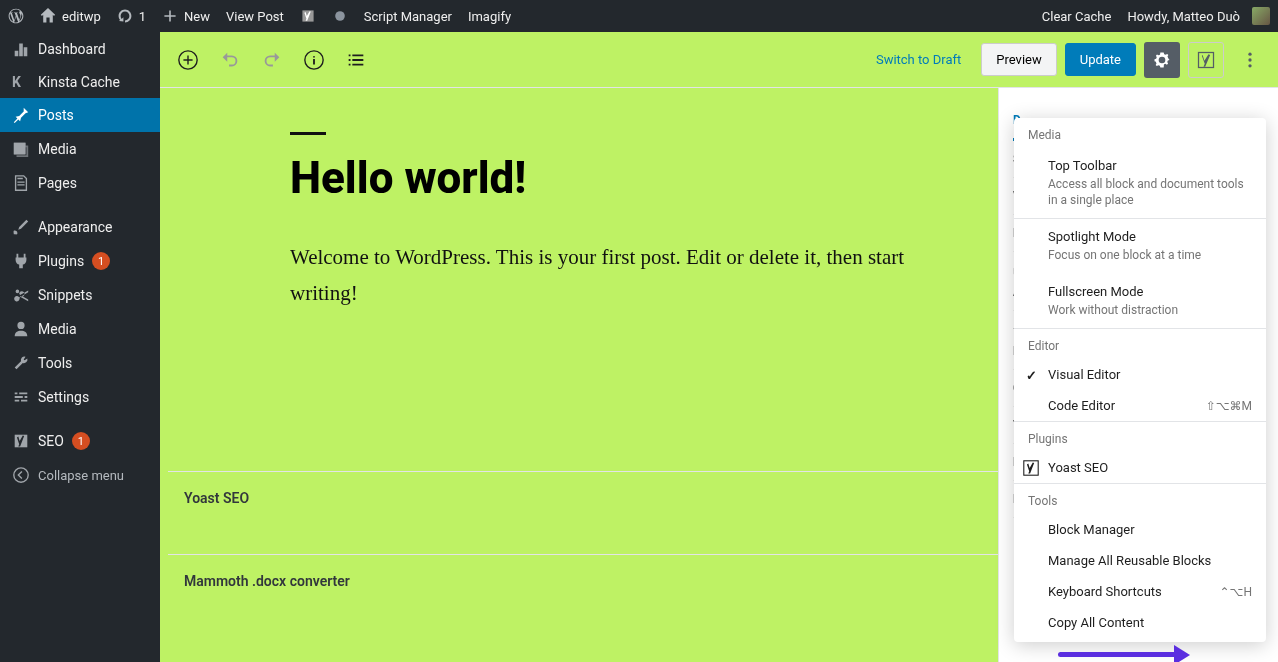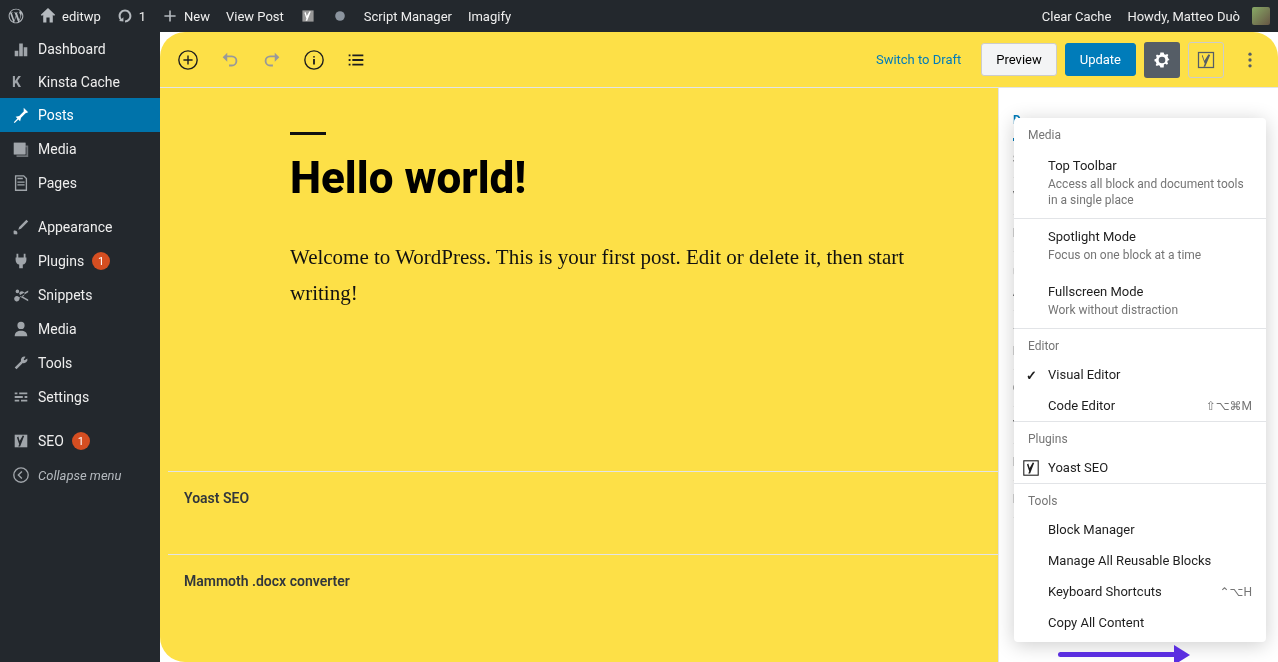--- a/index.html
+++ b/index.html
@@ -18,24 +18,24 @@
 .sidebar { width: 160px; background: #23282d; color: #eee; font-size: 14px; }
 .sidebar .menu-item { display: flex; align-items: center; gap: 8px; padding: 8px 12px; color: #eee; cursor: pointer; }
 .sidebar .menu-item.active { background: #0073aa; color: #fff; position: relative; }
 .sidebar .menu-item.active::after { content:""; position:absolute; right:-8px; top:50%; transform:translateY(-50%); border:8px solid transparent; border-left-color:#0073aa;}
 .sidebar .menu-item svg { width: 18px; height: 18px; fill: #a0a5aa; }
 .sidebar .menu-item.active svg { fill: #fff; }
 .sidebar .submenu { background: #32373c; padding: 6px 0; }
 .sidebar .submenu .sub-item { padding: 6px 12px; color: #b4b9be; font-size: 13px; cursor: pointer; }
 .sidebar .submenu .sub-item.current { color: #fff; font-weight: 600; }
 .sidebar .badge { background: #d54e21; color:#fff; border-radius: 9px; min-width: 18px; height:18px; font-size:11px; display:inline-flex; align-items:center; justify-content:center; padding:0 5px; }
-.sidebar .collapse { display:flex; align-items:center; gap:8px; padding:8px 12px; color:#b4b9be; font-size:13px; cursor:pointer;font-style:italic;}
+.sidebar .collapse { display:flex; align-items:center; gap:8px; padding:8px 12px; color:#b4b9be; font-size:13px; cursor:pointer;}
 .sidebar .collapse svg { width:18px; height:18px; fill:#a0a5aa; }
 
-.editor-area { flex: 1; position: relative; background: #fde047; display:flex; flex-direction:column;border-radius:25px; }
+.editor-area { flex: 1; position: relative; background: #bef264; display:flex; flex-direction:column; }
 .editor-topbar { height: 56px; border-bottom: 1px solid #e2e4e7; display: flex; align-items: center; padding: 0 10px; }
 .editor-topbar .left-group { display: flex; align-items: center; gap: 6px; }
 .editor-topbar .toolbtn { width: 36px; height: 36px; display: flex; align-items: center; justify-content: center; cursor: pointer; border-radius: 4px; }
 .editor-topbar .toolbtn svg { width: 22px; height: 22px; fill: #1e1e1e; }
 .editor-topbar .toolbtn.dim svg { fill: #999; }
 .editor-topbar .right-group { margin-left: auto; display: flex; align-items: center; gap: 8px; }
 .editor-topbar .link-btn { color: #007cba; font-size: 13px; padding: 8px 12px; cursor:pointer; }
 .editor-topbar .btn { padding: 8px 14px; font-size: 13px; border-radius: 3px; cursor: pointer; border:1px solid #ccc; background:#f3f4f5; }
 .editor-topbar .btn.primary { background:#007cba; color:#fff; border-color:#007cba; }
 .editor-topbar .iconbtn { width: 36px; height: 36px; display:flex; align-items:center; justify-content:center; border:1px solid transparent; border-radius:3px; cursor:pointer; }

